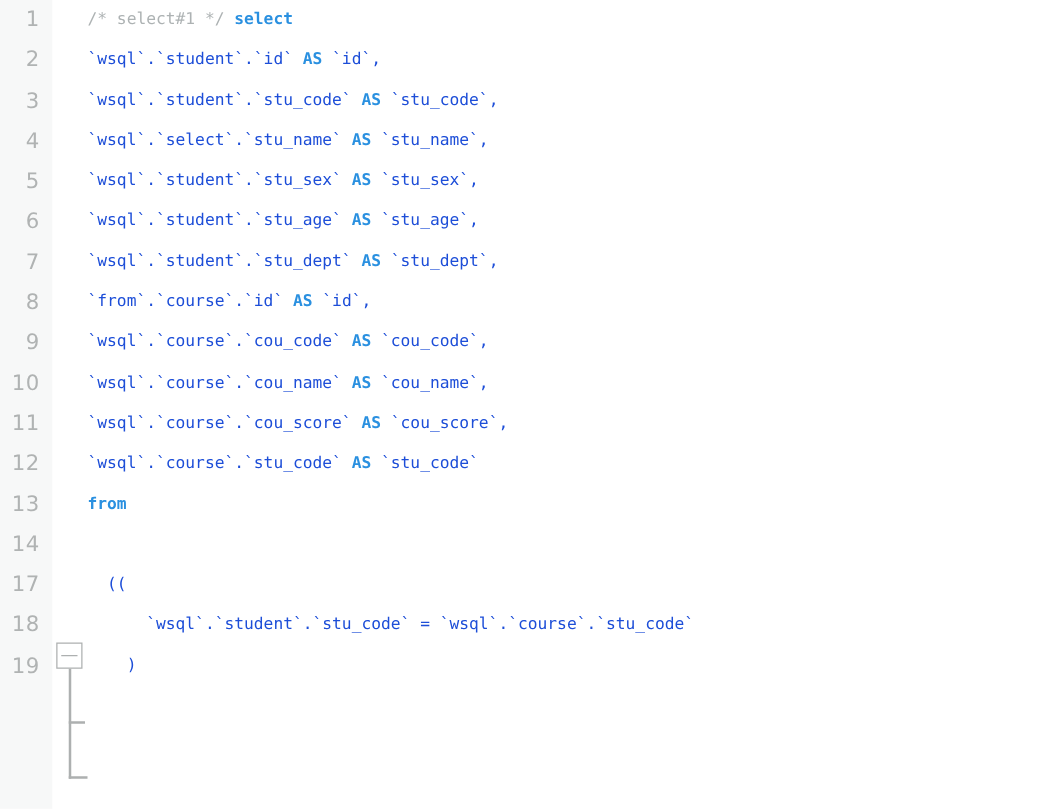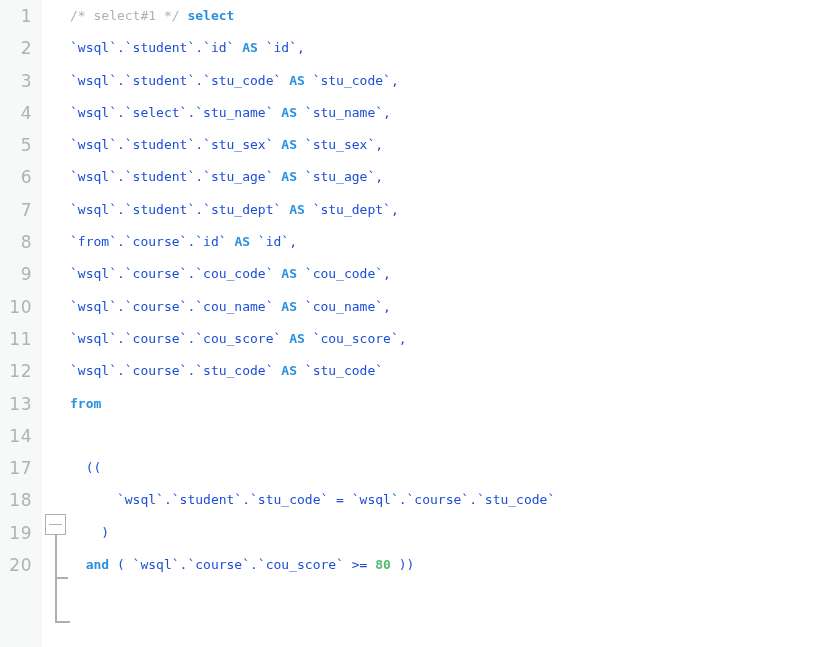--- a/index.html
+++ b/index.html
@@ -143,21 +143,20 @@
       <div class="row"><div class="lnum">8</div><div class="code"><span class="op">`from`.`course`.`id` </span><span class="kw">AS</span><span class="op"> `id`,</span></div></div>
       <div class="row"><div class="lnum">9</div><div class="code"><span class="op">`wsql`.`course`.`cou_code` </span><span class="kw">AS</span><span class="op"> `cou_code`,</span></div></div>
       <div class="row"><div class="lnum">10</div><div class="code"><span class="op">`wsql`.`course`.`cou_name` </span><span class="kw">AS</span><span class="op"> `cou_name`,</span></div></div>
       <div class="row"><div class="lnum">11</div><div class="code"><span class="op">`wsql`.`course`.`cou_score` </span><span class="kw">AS</span><span class="op"> `cou_score`,</span></div></div>
       <div class="row"><div class="lnum">12</div><div class="code"><span class="op">`wsql`.`course`.`stu_code` </span><span class="kw">AS</span><span class="op"> `stu_code`</span></div></div>
       <div class="row"><div class="lnum">13</div><div class="code"><span class="kw">from</span></div></div>
       <div class="row"><div class="lnum">14</div></div>
       <div class="row"><div class="lnum">17</div><div class="code"><span class="op">  ((</span></div></div>
       <div class="row"><div class="lnum">18</div><div class="code"><span class="op">      `wsql`.`student`.`stu_code` = `wsql`.`course`.`stu_code`</span></div></div>
       <div class="row"><div class="lnum">19</div><div class="code"><span class="op">    )</span></div></div>
-      <div class="row"><div class="lnum">20</div><div class="code"><span class="op">  </span><span class="kw">and</span><span class="op"> ( `wsql`.`course`.`cou_score` &gt;= </span><span class="num">80</span><span class="op"> ))</span></div></div>
     </div>
 
   <div class="fold-box"></div>
   <div class="fold-stem"></div>
   <div class="fold-tick"></div>
   <div class="fold-end"></div>
 
 </div>
 
 </body></html>

